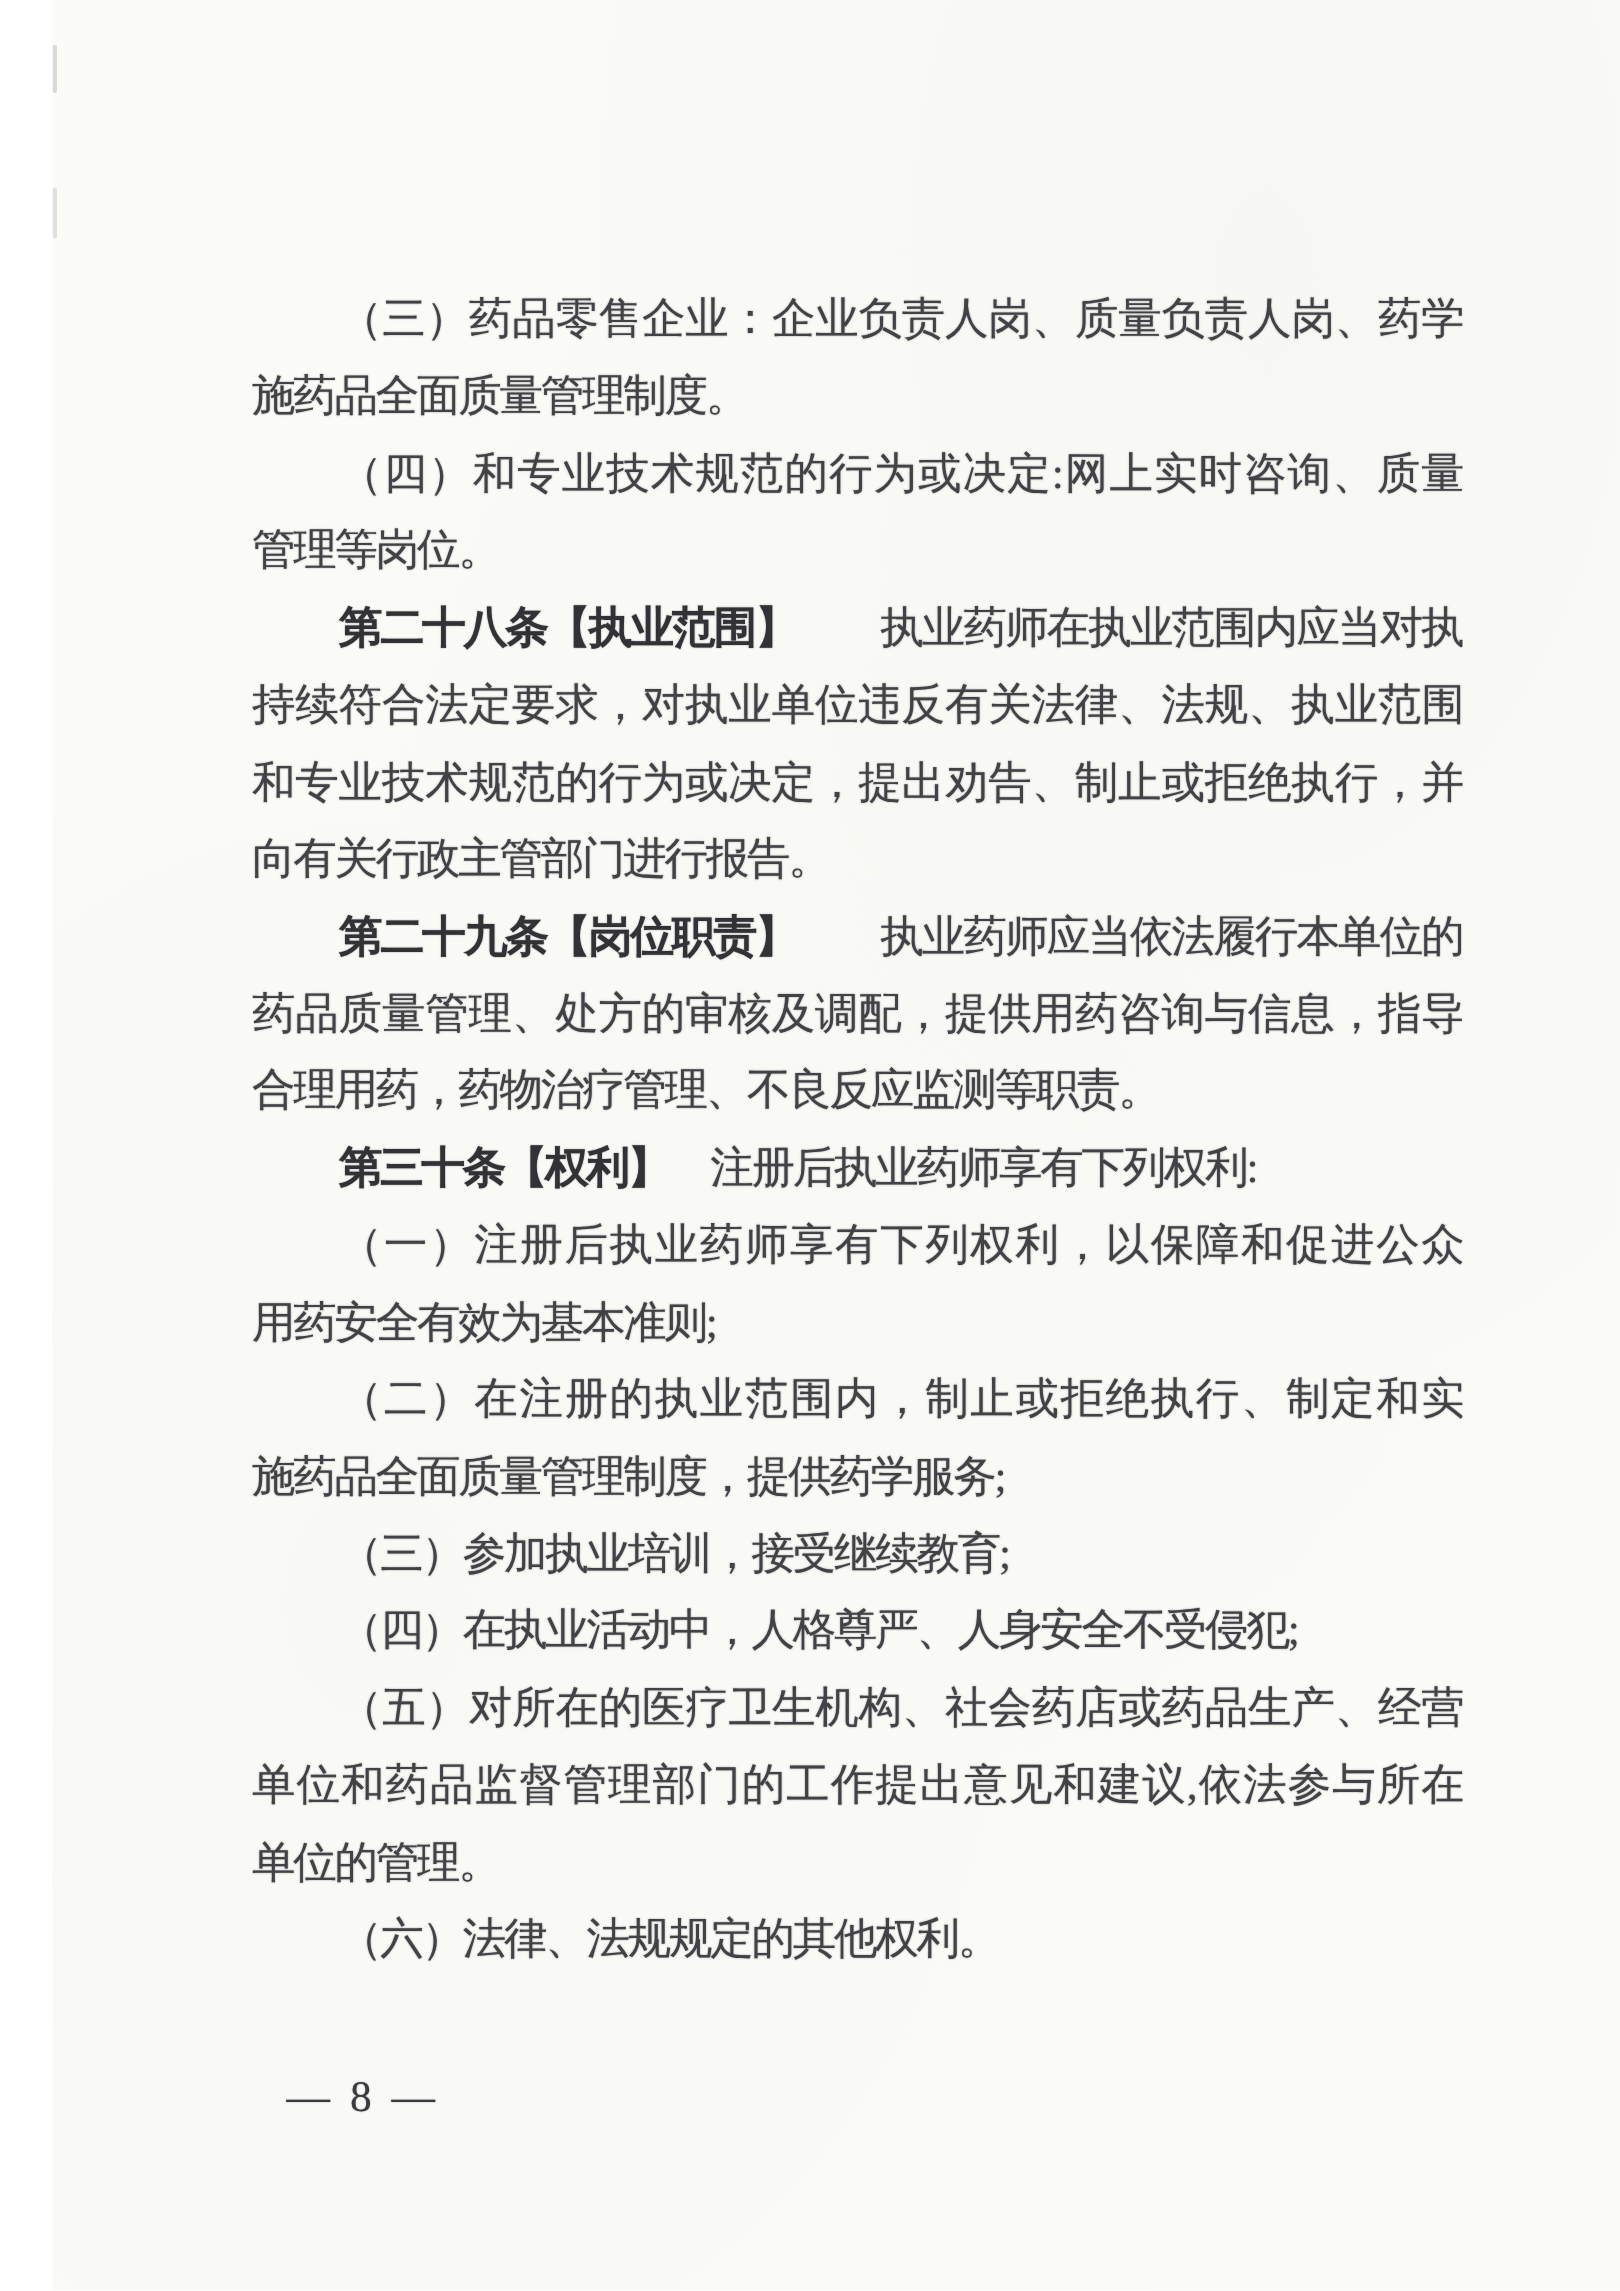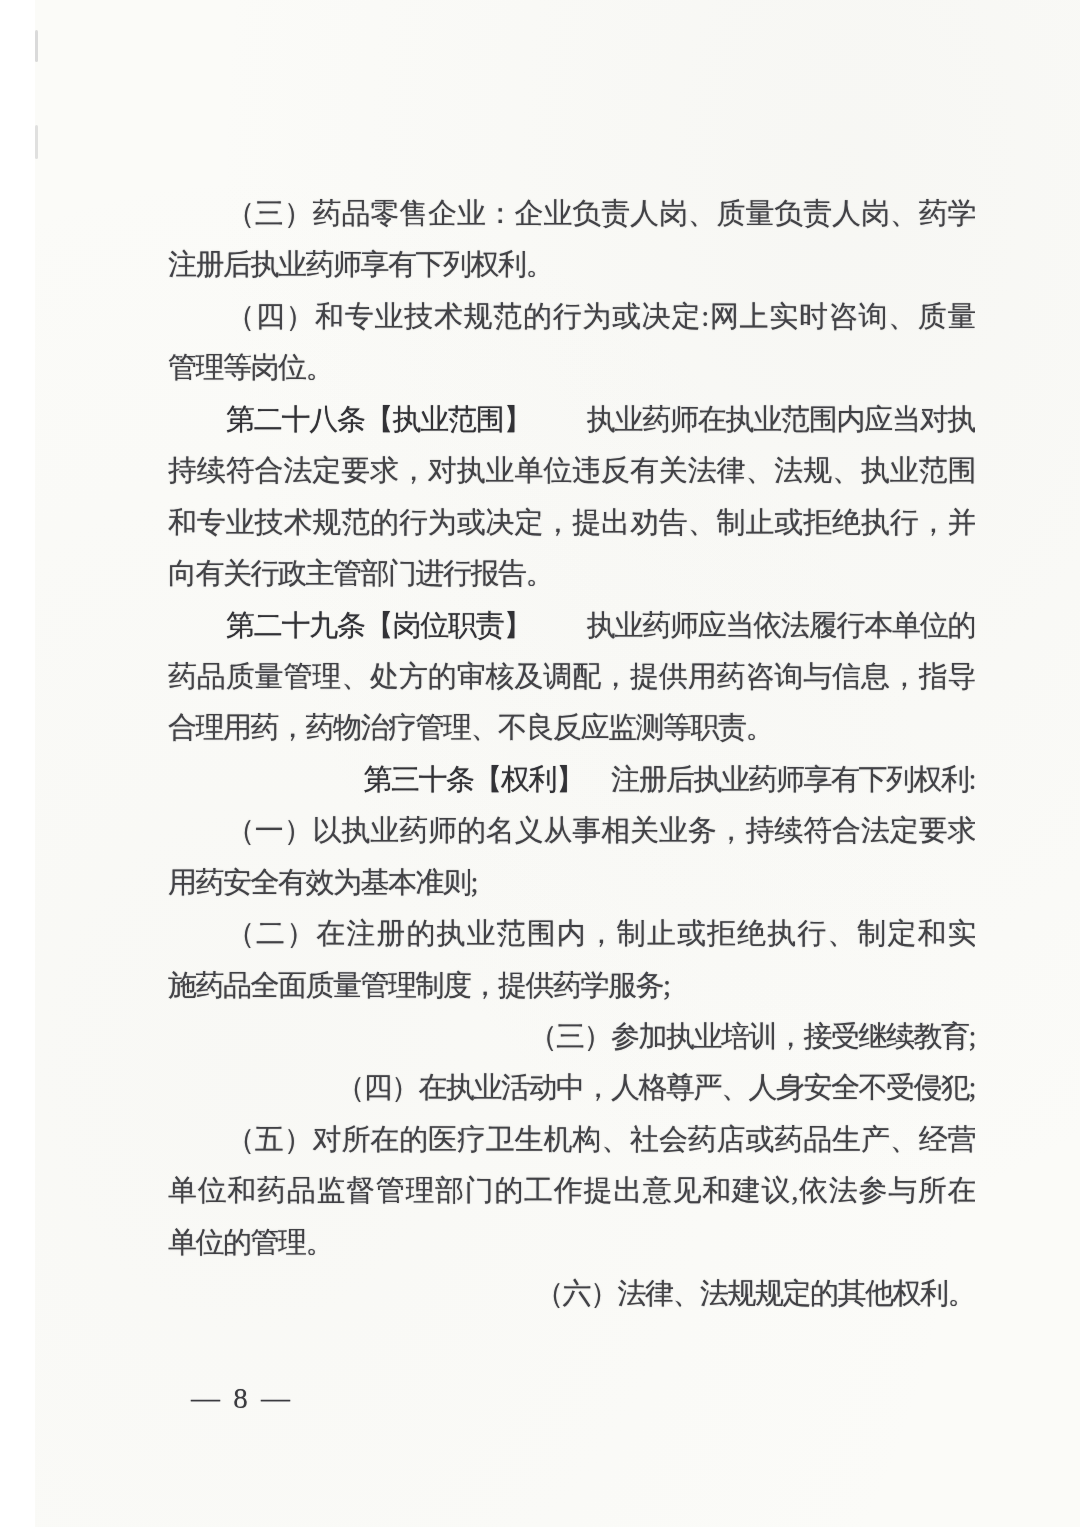--- a/index.html
+++ b/index.html
@@ -33,25 +33,24 @@
     color: #424246;
     text-shadow: 0 0 1.2px rgba(64,64,70,0.6);
     overflow: hidden;
   }
   .line.just {
     text-align: justify;
     text-align-last: justify;
   }
   .line.ind {
     text-indent: 58px;
-    text-align: right;
   }
   .seg.bold {
     font-family: "Liberation Sans", "DejaVu Sans", sans-serif;
-    font-weight: 400;
+    font-weight: 700;
     color: #323236;
     text-shadow: 0 0 1px rgba(45,45,50,0.65);
   }
   .pagenum {
     position: absolute;
     left: 156px;
     top: 1378px;
     height: 40px;
     line-height: 40px;
     font-size: 29px;
@@ -73,32 +72,32 @@
   .a-l1 { left: 0;  top: 30px;   width: 3px; height: 32px;  background: rgba(118,120,126,0.25); }
   .a-l2 { left: 0;  top: 125px;  width: 3px; height: 34px;  background: rgba(118,120,126,0.20); }
 </style>
 </head>
 <body>
 
 <div class="page">
 
   <div class="textblock" id="textblock">
       <div class="line ind just"><span class="seg">（三）药品零售企业：企业负责人岗、质量负责人岗、药学</span></div>
-      <div class="line"><span class="seg">注册后执业药师享有下列权利。</span></div>
+      <div class="line"><span class="seg">施药品全面质量管理制度。</span></div>
       <div class="line ind just"><span class="seg">（四）和专业技术规范的行为或决定:网上实时咨询、质量</span></div>
       <div class="line"><span class="seg">管理等岗位。</span></div>
       <div class="line ind just"><span class="seg bold">第二十八条【执业范围】</span><span class="seg">　　执业药师在执业范围内应当对执</span></div>
       <div class="line just"><span class="seg">持续符合法定要求，对执业单位违反有关法律、法规、执业范围</span></div>
       <div class="line just"><span class="seg">和专业技术规范的行为或决定，提出劝告、制止或拒绝执行，并</span></div>
       <div class="line"><span class="seg">向有关行政主管部门进行报告。</span></div>
       <div class="line ind just"><span class="seg bold">第二十九条【岗位职责】</span><span class="seg">　　执业药师应当依法履行本单位的</span></div>
       <div class="line just"><span class="seg">药品质量管理、处方的审核及调配，提供用药咨询与信息，指导</span></div>
       <div class="line"><span class="seg">合理用药，药物治疗管理、不良反应监测等职责。</span></div>
       <div class="line ind"><span class="seg bold">第三十条【权利】</span><span class="seg">　注册后执业药师享有下列权利:</span></div>
-      <div class="line ind just"><span class="seg">（一）以执业药师的名义从事相关业务，持续符合法定要求</span></div>
+      <div class="line ind just"><span class="seg">（一）注册后执业药师享有下列权利，以保障和促进公众</span></div>
       <div class="line"><span class="seg">用药安全有效为基本准则;</span></div>
       <div class="line ind just"><span class="seg">（二）在注册的执业范围内，制止或拒绝执行、制定和实</span></div>
       <div class="line"><span class="seg">施药品全面质量管理制度，提供药学服务;</span></div>
       <div class="line ind"><span class="seg">（三）参加执业培训，接受继续教育;</span></div>
       <div class="line ind"><span class="seg">（四）在执业活动中，人格尊严、人身安全不受侵犯;</span></div>
       <div class="line ind just"><span class="seg">（五）对所在的医疗卫生机构、社会药店或药品生产、经营</span></div>
       <div class="line just"><span class="seg">单位和药品监督管理部门的工作提出意见和建议,依法参与所在</span></div>
       <div class="line"><span class="seg">单位的管理。</span></div>
       <div class="line ind"><span class="seg">（六）法律、法规规定的其他权利。</span></div>
     </div>

